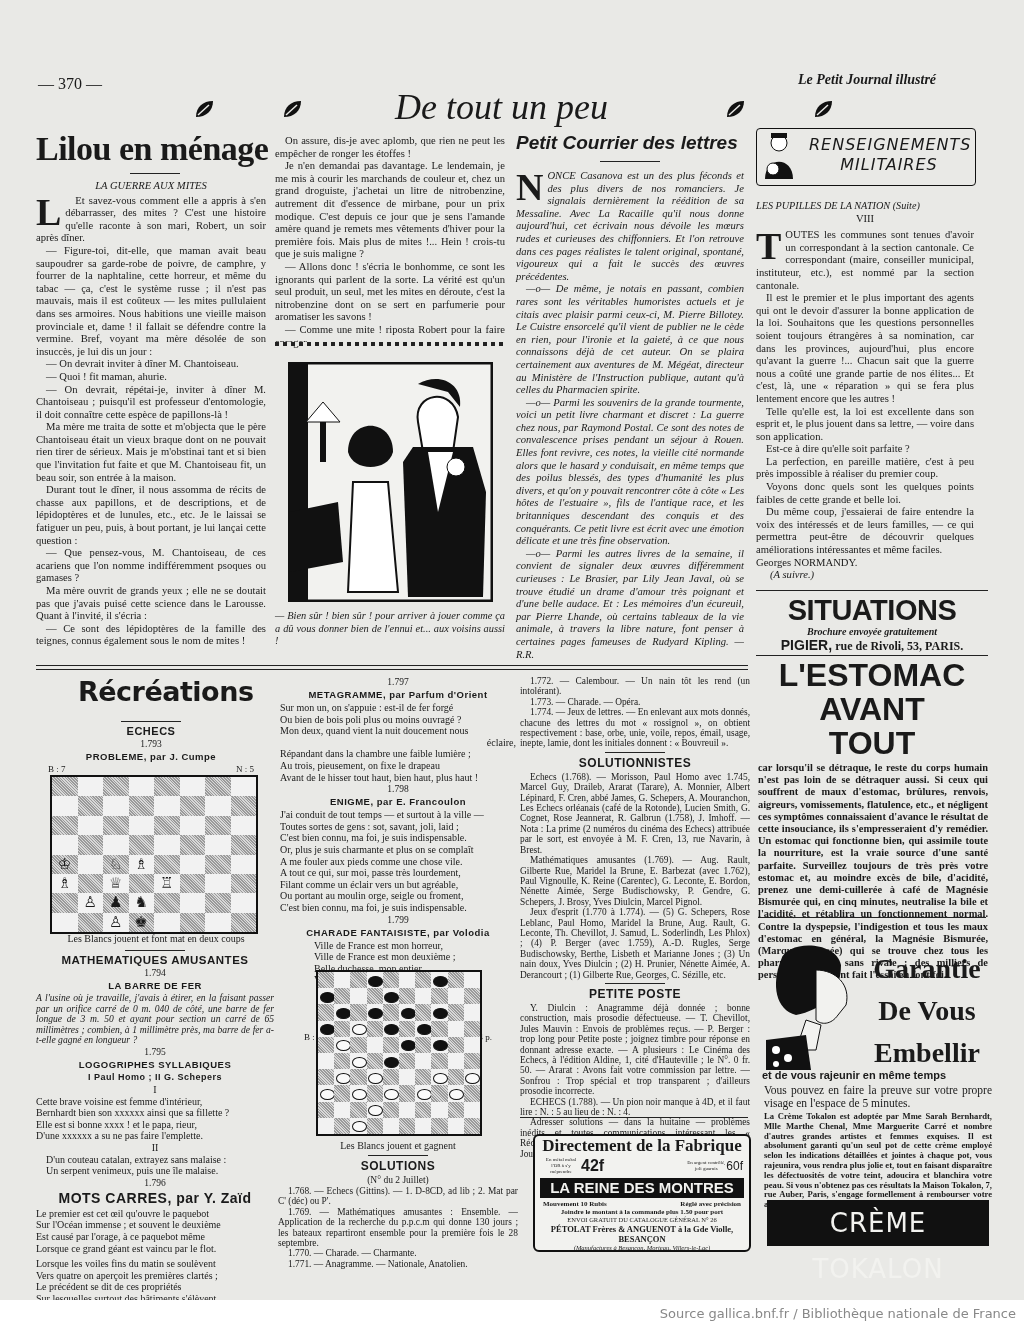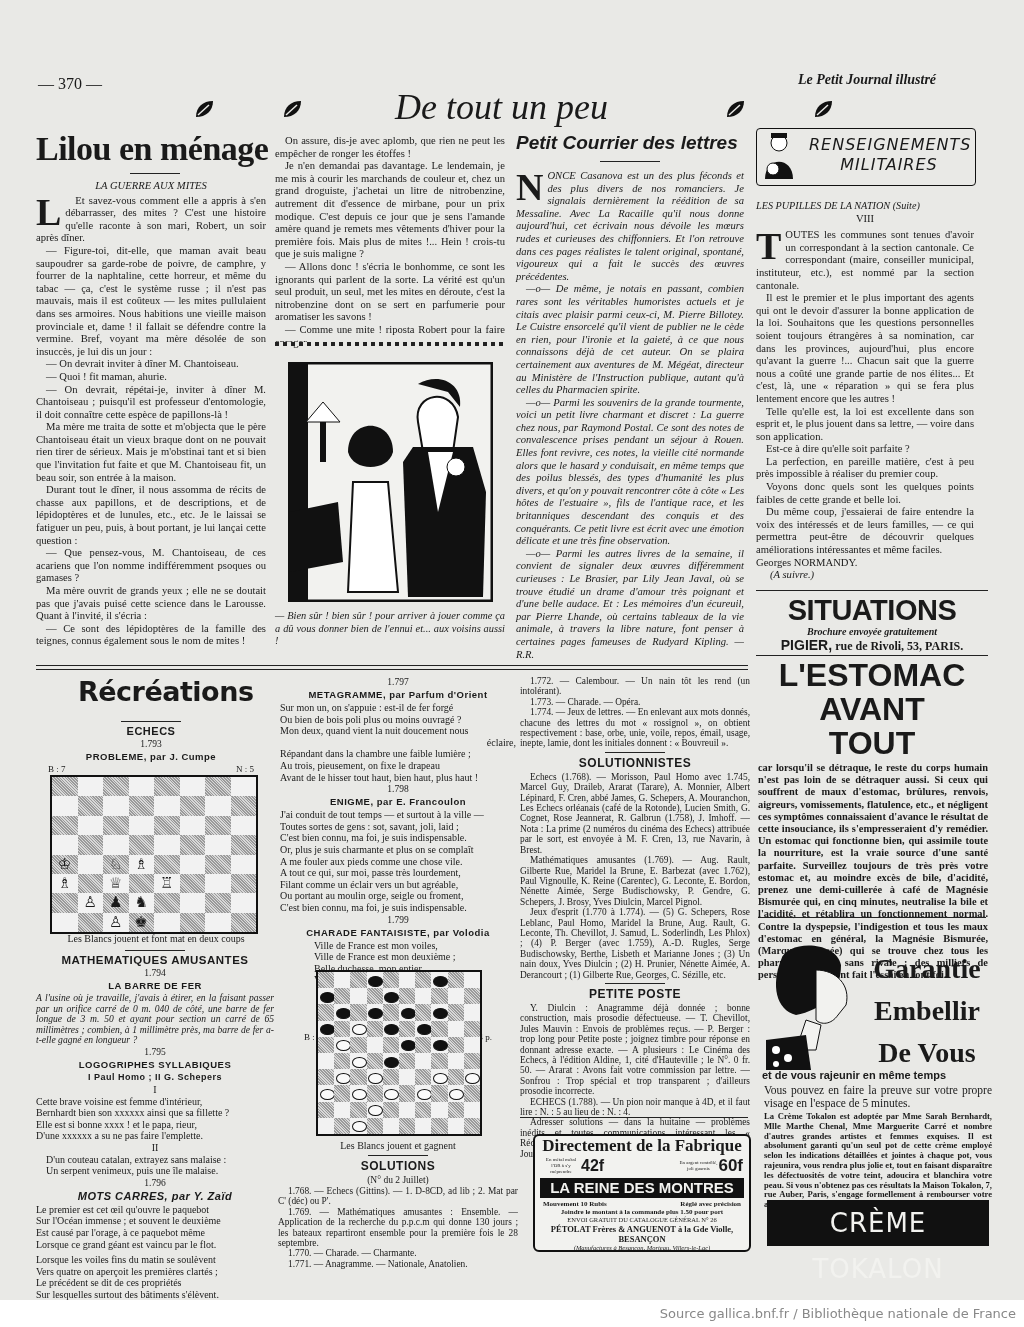--- a/index.html
+++ b/index.html
@@ -143,22 +143,22 @@
   <path d="M15 20 C20 0 70 0 75 25 C75 55 55 70 30 75 C10 70 5 45 15 20Z" fill="#111"></path>
   <path d="M50 30 C70 30 85 45 80 65 L72 75 C65 85 55 85 50 80 Z" fill="#f2f2ef" stroke="#111"></path>
   <path d="M40 80 L55 85 L50 110 L30 110Z" fill="#f2f2ef" stroke="#111"></path>
   <path d="M0 100 L40 95 L45 130 L0 130Z" fill="#111"></path>
   <circle cx="10" cy="110" r="4" fill="#fff"></circle>
     <circle cx="22" cy="118" r="4" fill="#fff"></circle>
     <circle cx="10" cy="124" r="3" fill="#fff"></circle>
 </svg>
 <div class="abs" style="left:862px;top:948px;width:130px;text-align:center;font-size:28px;font-weight:bold;font-family:'Liberation Serif',serif;line-height:42px;">
   <div>Garantie</div>
+  <div>De Vous</div>
   <div>Embellir</div>
-  <div>De Vous</div>
 </div>
 <div class="abs sans" style="left:762px;top:1069px;width:232px;font-size:11px;font-weight:bold;">et de vous rajeunir en même temps</div>
 <div class="abs txt" style="left:764px;top:1084px;width:228px;font-size:11.5px;line-height:13px;">Vous pouvez en faire la preuve sur votre propre visage en l'espace de 5 minutes.</div>
 <div class="abs txt bold" style="left:764px;top:1112px;width:228px;font-size:8.6px;line-height:9.8px;">La Crème Tokalon est adoptée par Mme Sarah Bernhardt, Mlle Marthe Chenal, Mme Marguerite Carré et nombre d'autres grandes artistes et femmes exquises. Il est absolument garanti qu'un seul pot de cette crème employé selon les indications détaillées et jointes à chaque pot, vous rajeunira, vous rendra plus jolie et, tout en faisant disparaître les défectuosités de votre teint, adoucira et blanchira votre peau. Si vous n'obtenez pas ces résultats la Maison Tokalon, 7, rue Auber, Paris, s'engage formellement à rembourser votre argent à première demande. — En vente partout.</div>
 <div class="abs" style="left:767px;top:1200px;width:222px;height:46px;background:#111;color:#f2f2ef;text-align:center;font-family:'DejaVu Sans',sans-serif;font-size:26px;line-height:46px;letter-spacing:1px;">
   <span>CRÈME TOKALON</span>
 </div>
 
 <div class="rule" style="left:36px;top:665px;width:712px;"></div>
 <div class="thin" style="left:36px;top:669px;width:712px;"></div>
@@ -275,21 +275,21 @@
   <div class="heading-h" style="font-size:9px;">I Paul Homo ; II G. Schepers</div>
   <div class="center poem">I</div>
   <div class="poem">Cette brave voisine est femme d'intérieur,</div>
   <div class="poem">Bernhardt bien son xxxxxx ainsi que sa fillette ?</div>
   <div class="poem">Elle est si bonne xxxx ! et le papa, rieur,</div>
   <div class="poem">D'une xxxxxx a su ne pas faire l'emplette.</div>
   <div class="center poem">II</div>
   <div class="poem" style="padding-left:10px;">D'un couteau catalan, extrayez sans malaise :</div>
   <div class="poem" style="padding-left:10px;">Un serpent venimeux, puis une île malaise.</div>
   <div class="num">1.796</div>
-  <div class="heading-h" style="font-size:11px;font-style:italic;">MOTS CARRES, par Y. Zaïd</div>
+  <div class="heading-h" style="font-size:14px;">MOTS CARRES, par Y. Zaïd</div>
   <div class="poem">Le premier est cet œil qu'ouvre le paquebot</div>
   <div class="poem">Sur l'Océan immense ; et souvent le deuxième</div>
   <div class="poem">Est causé par l'orage, à ce paquebot même</div>
   <div class="poem" style="margin-bottom:4px;">Lorsque ce grand géant est vaincu par le flot.</div>
   <div class="poem">Lorsque les voiles fins du matin se soulèvent</div>
   <div class="poem">Vers quatre on aperçoit les premières clartés ;</div>
   <div class="poem">Le précédent se dit de ces propriétés</div>
   <div class="poem" style="margin-bottom:4px;">Sur lesquelles surtout des bâtiments s'élèvent.</div>
   <div class="poem">Mon cinq est le tribun que Lytton célébra</div>
   <div class="poem">Dans son meilleur ouvrage, œuvre souvent traduite;</div>
@@ -313,21 +313,21 @@
   <div class="poem">Toutes sortes de gens : sot, savant, joli, laid ;</div>
   <div class="poem">C'est bien connu, ma foi, je suis indispensable.</div>
   <div class="poem">Or, plus je suis charmante et plus on se complaît</div>
   <div class="poem">A me fouler aux pieds comme une chose vile.</div>
   <div class="poem">A tout ce qui, sur moi, passe très lourdement,</div>
   <div class="poem">Filant comme un éclair vers un but agréable,</div>
   <div class="poem">Ou portant au moulin orge, seigle ou froment,</div>
   <div class="poem">C'est bien connu, ma foi, je suis indispensable.</div>
   <div class="num">1.799</div>
   <div class="heading-h" style="font-size:9.5px;">CHARADE FANTAISISTE, par Volodia</div>
-  <div class="poem" style="padding-left:34px;">Ville de France est mon voiles,</div>
+  <div class="poem" style="padding-left:34px;">Ville de France est mon horreur,</div>
   <div class="poem" style="padding-left:34px;">Ville de France est mon deuxième ;</div>
   <div class="poem" style="padding-left:34px;">Belle duchesse, mon entier</div>
   <div class="poem" style="padding-left:34px;">Vivait au siècle dix-septième.</div>
   <div class="small-rule"></div>
   <div class="heading-h">DAMES</div>
   <div class="num">1.800</div>
   <div class="heading-h" style="font-size:9.5px;">PROBLEME, par P. Broyer</div>
   <div style="display:flex;justify-content:space-between;font-size:9px;padding:0 24px;">
       <span>B : 14 p.</span>
       <span>N : 14 p.</span>
@@ -528,21 +528,21 @@
 </div>
 <div class="rule" style="left:520px;top:1117px;width:228px;"></div>
 
 <div class="abs" style="left:533px;top:1134px;width:214px;height:114px;border:2px solid #111;border-radius:6px;background:#f2f2ef;text-align:center;overflow:hidden;">
   <div style="font-size:17px;font-weight:bold;line-height:20px;">Directement de la Fabrique</div>
   <div style="display:flex;justify-content:space-between;align-items:center;padding:0 6px;height:20px;">
     <span style="font-size:5px;width:40px;line-height:6px;">En métal métal l'OR à s'y méprendre</span>
     <span class="sans" style="font-size:16px;font-weight:bold;">42f</span>
     <span style="flex:1"></span>
     <span style="font-size:5px;width:40px;line-height:6px;">En argent contrôlé, joli guarnis</span>
-    <span class="sans" style="font-size:17px;font-weight:bold;">60f</span>
+    <span class="sans" style="font-size:12px;font-weight:normal;">60f</span>
   </div>
   <div class="sans" style="background:#111;color:#f2f2ef;font-size:15px;font-weight:bold;margin:2px 5px;line-height:20px;">LA REINE DES MONTRES</div>
   <div style="display:flex;justify-content:space-between;padding:0 8px;font-size:7px;font-weight:bold;">
       <span>Mouvement 10 Rubis</span>
       <span>Réglé avec précision</span>
     </div>
   <div style="font-size:7px;font-weight:bold;line-height:8px;">Joindre le montant à la commande plus 1.50 pour port</div>
   <div style="font-size:6.5px;line-height:8px;">ENVOI GRATUIT DU CATALOGUE GÉNÉRAL N° 26</div>
   <div style="font-size:8.5px;font-weight:bold;line-height:10px;">PÉTOLAT Frères &amp; ANGUENOT à la Gde Violle, BESANÇON</div>
   <div class="ital" style="font-size:6.5px;line-height:8px;">(Manufactures à Besançon, Morteau, Villers-le-Lac)</div>

